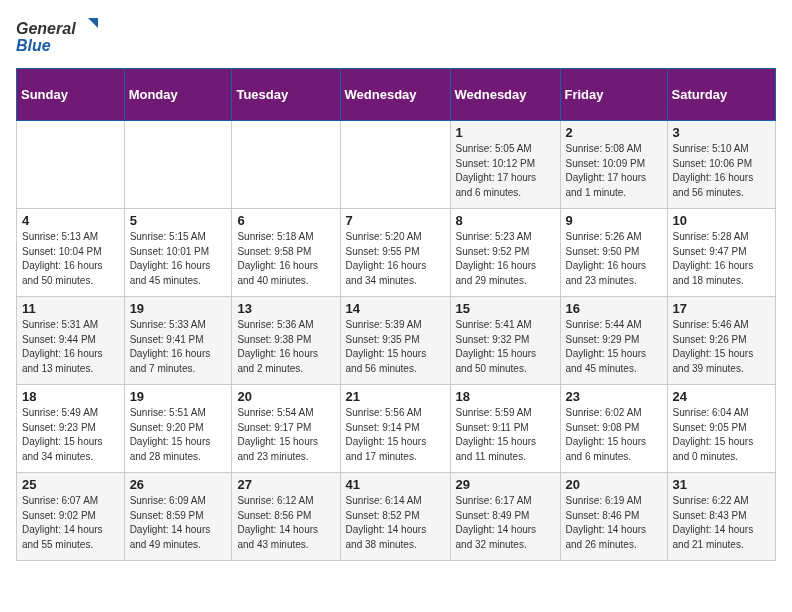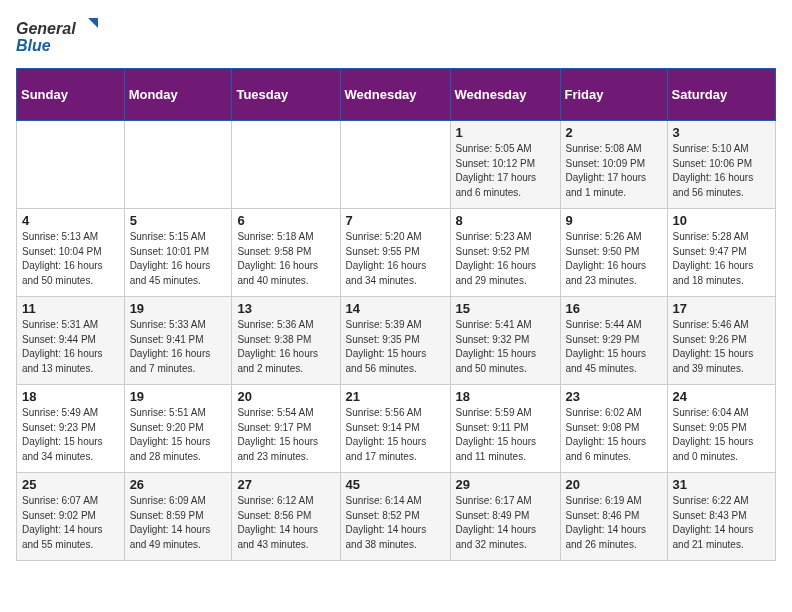--- a/index.html
+++ b/index.html
@@ -223,21 +223,21 @@
         </td>
         <td>
           <span class="day-num">26</span>
           <div class="day-detail">Sunrise: 6:09 AM<br>Sunset: 8:59 PM<br>Daylight: 14 hours<br>and 49 minutes.</div>
         </td>
         <td>
           <span class="day-num">27</span>
           <div class="day-detail">Sunrise: 6:12 AM<br>Sunset: 8:56 PM<br>Daylight: 14 hours<br>and 43 minutes.</div>
         </td>
         <td>
-          <span class="day-num">45</span>
+          <span class="day-num">41</span>
           <div class="day-detail">Sunrise: 6:14 AM<br>Sunset: 8:52 PM<br>Daylight: 14 hours<br>and 38 minutes.</div>
         </td>
         <td>
           <span class="day-num">29</span>
           <div class="day-detail">Sunrise: 6:17 AM<br>Sunset: 8:49 PM<br>Daylight: 14 hours<br>and 32 minutes.</div>
         </td>
         <td>
           <span class="day-num">20</span>
           <div class="day-detail">Sunrise: 6:19 AM<br>Sunset: 8:46 PM<br>Daylight: 14 hours<br>and 26 minutes.</div>
         </td>

